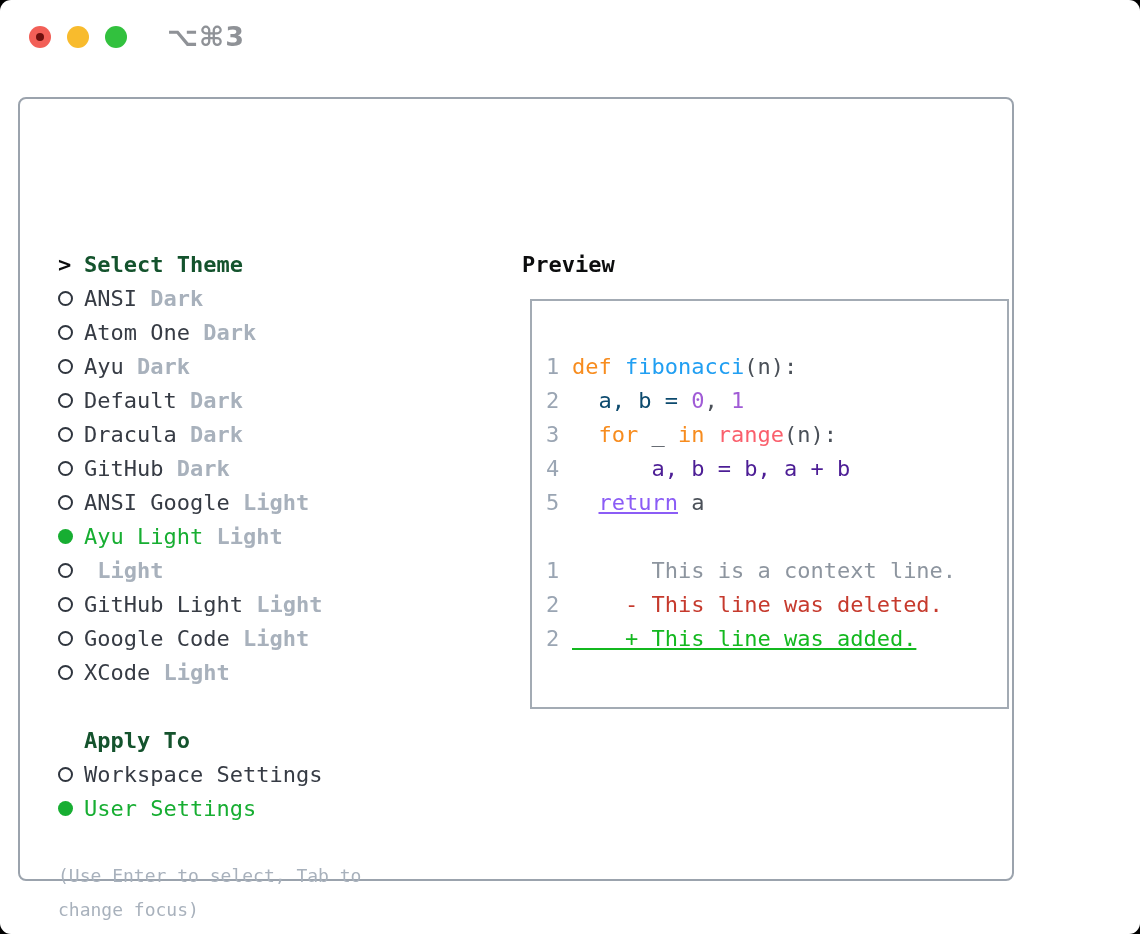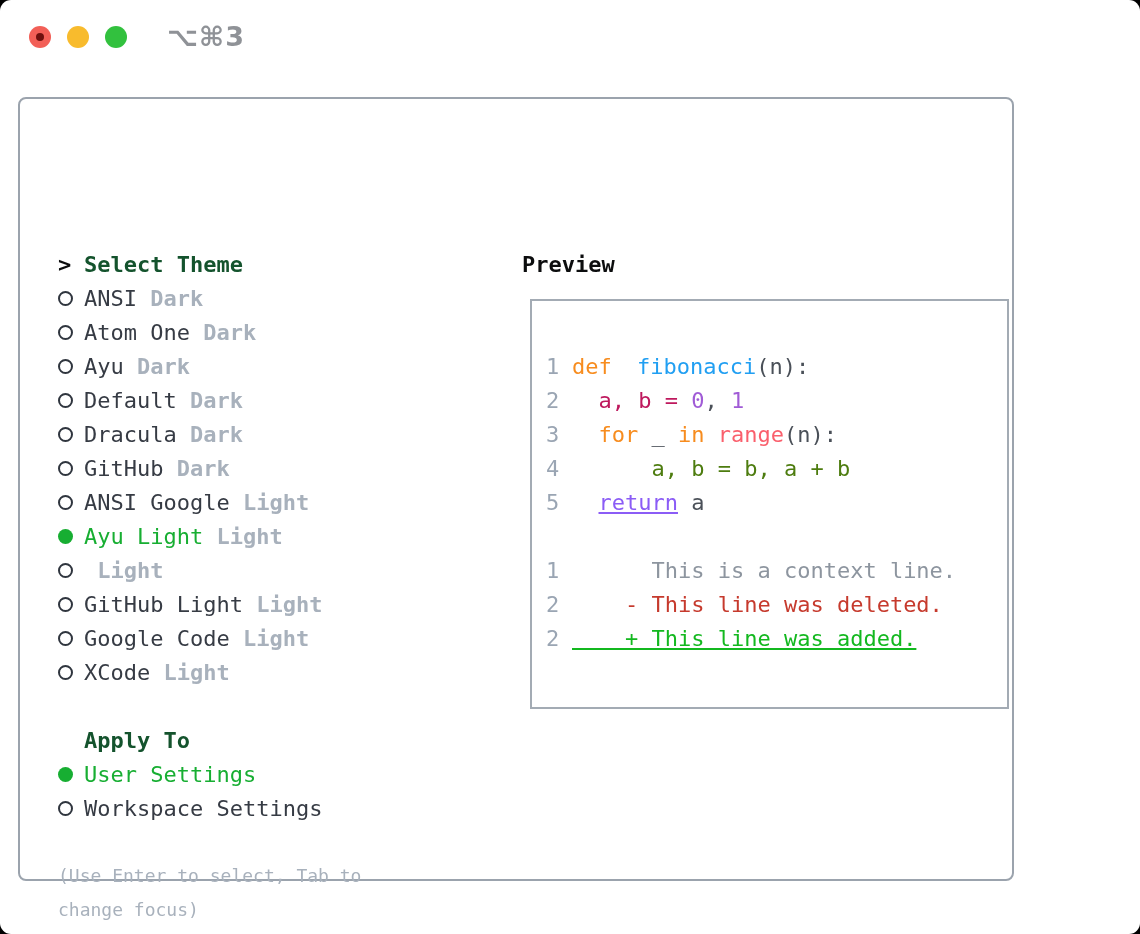--- a/index.html
+++ b/index.html
@@ -92,34 +92,34 @@
           <div class="row"><span class="marker"><span class="radio"></span></span><span class="t-name">GitHub Light</span><span class="t-variant"> Light</span></div>
           <div class="row"><span class="marker"><span class="radio"></span></span><span class="t-name">Google Code</span><span class="t-variant"> Light</span></div>
           <div class="row"><span class="marker"><span class="radio"></span></span><span class="t-name">XCode</span><span class="t-variant"> Light</span></div>
         </div>
       <div class="spacer"></div>
       <div class="row">
         <span class="marker"> </span>
         <span class="row-title">Apply To</span>
       </div>
       <div id="apply-rows">
+          <div class="row"><span class="marker"><span class="radio"></span></span><span class="t-name">Workspace Settings</span></div>
           <div class="row selected"><span class="marker"><span class="radio on"></span></span><span class="t-name" style="color: rgb(23, 174, 50);">User Settings</span></div>
-          <div class="row"><span class="marker"><span class="radio"></span></span><span class="t-name">Workspace Settings</span></div>
         </div>
       <div class="spacer"></div>
       <div id="hint" class="hint"><div>(Use Enter to select, Tab to</div><div>change focus)</div></div>
     </div>
 
     <div class="preview-title">Preview</div>
     <div class="preview-box">
       <div id="code" class="code">
-          <div class="code-line"><span class="ln" style="color: rgb(154, 165, 179);">1</span><span style="color: rgb(247, 140, 30);">def</span><span style="color: rgb(74, 80, 88);"> </span><span style="color: rgb(33, 159, 242); margin-left: 12px;">fibonacci</span><span style="color: rgb(74, 80, 88);">(n):</span></div>
-          <div class="code-line"><span class="ln" style="color: rgb(154, 165, 179);">2</span><span style="color: #be185d;">  a, b = </span><span style="color: rgb(160, 91, 214);">0</span><span style="color: rgb(74, 80, 88);">, </span><span style="color: rgb(160, 91, 214);">1</span></div>
+          <div class="code-line"><span class="ln" style="color: rgb(154, 165, 179);">1</span><span style="color: rgb(247, 140, 30);">def</span><span style="color: rgb(74, 80, 88);"> </span><span style="color: rgb(33, 159, 242);">fibonacci</span><span style="color: rgb(74, 80, 88);">(n):</span></div>
+          <div class="code-line"><span class="ln" style="color: rgb(154, 165, 179);">2</span><span style="color: #0c4a6e;">  a, b = </span><span style="color: rgb(160, 91, 214);">0</span><span style="color: rgb(74, 80, 88);">, </span><span style="color: rgb(160, 91, 214);">1</span></div>
           <div class="code-line"><span class="ln" style="color: rgb(154, 165, 179);">3</span><span style="color: rgb(74, 80, 88);">  </span><span style="color: rgb(247, 140, 30);">for</span><span style="color: rgb(74, 80, 88);"> _ </span><span style="color: rgb(247, 140, 30);">in</span><span style="color: rgb(74, 80, 88);"> </span><span style="color: rgb(250, 95, 108);">range</span><span style="color: rgb(74, 80, 88);">(n):</span></div>
-          <div class="code-line"><span class="ln" style="color: rgb(154, 165, 179);">4</span><span style="color: #4d7c0f;">      a, b = b, a + b</span></div>
+          <div class="code-line"><span class="ln" style="color: rgb(154, 165, 179);">4</span><span style="color: #4c1d95;">      a, b = b, a + b</span></div>
           <div class="code-line"><span class="ln" style="color: rgb(154, 165, 179);">5</span><span style="color: rgb(74, 80, 88);">  </span><span style="color: #8b5cf6; text-decoration: underline;">return</span><span style="color: rgb(74, 80, 88);"> a</span></div>
           <div class="code-line"><span class="ln" style="color: rgb(154, 165, 179);"></span></div>
           <div class="code-line"><span class="ln" style="color: rgb(154, 165, 179);">1</span><span style="color: rgb(141, 149, 159);">      This is a context line.</span></div>
           <div class="code-line"><span class="ln" style="color: rgb(154, 165, 179);">2</span><span style="color: rgb(198, 58, 45);">    - This line was deleted.</span></div>
           <div class="code-line"><span class="ln" style="color: rgb(154, 165, 179);">2</span><span style="color: rgb(19, 184, 31); text-decoration: underline;">    + This line was added.</span></div>
         </div>
     </div>
 
   </div>
 </div>

